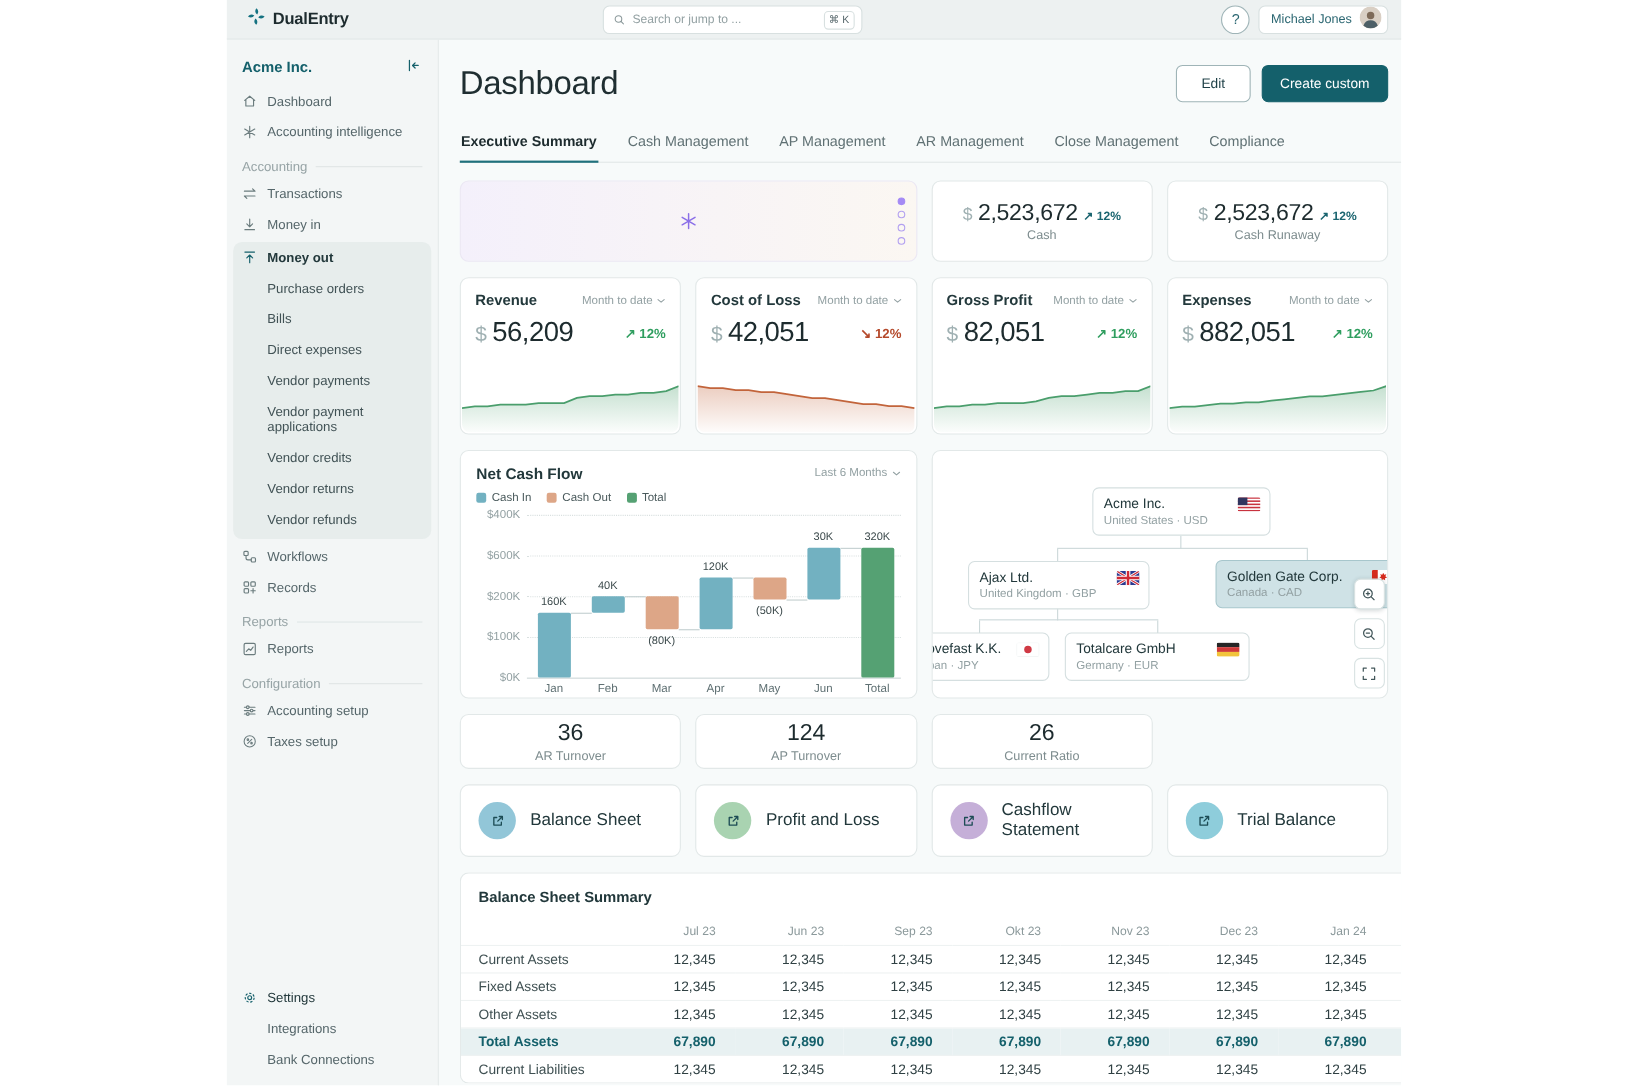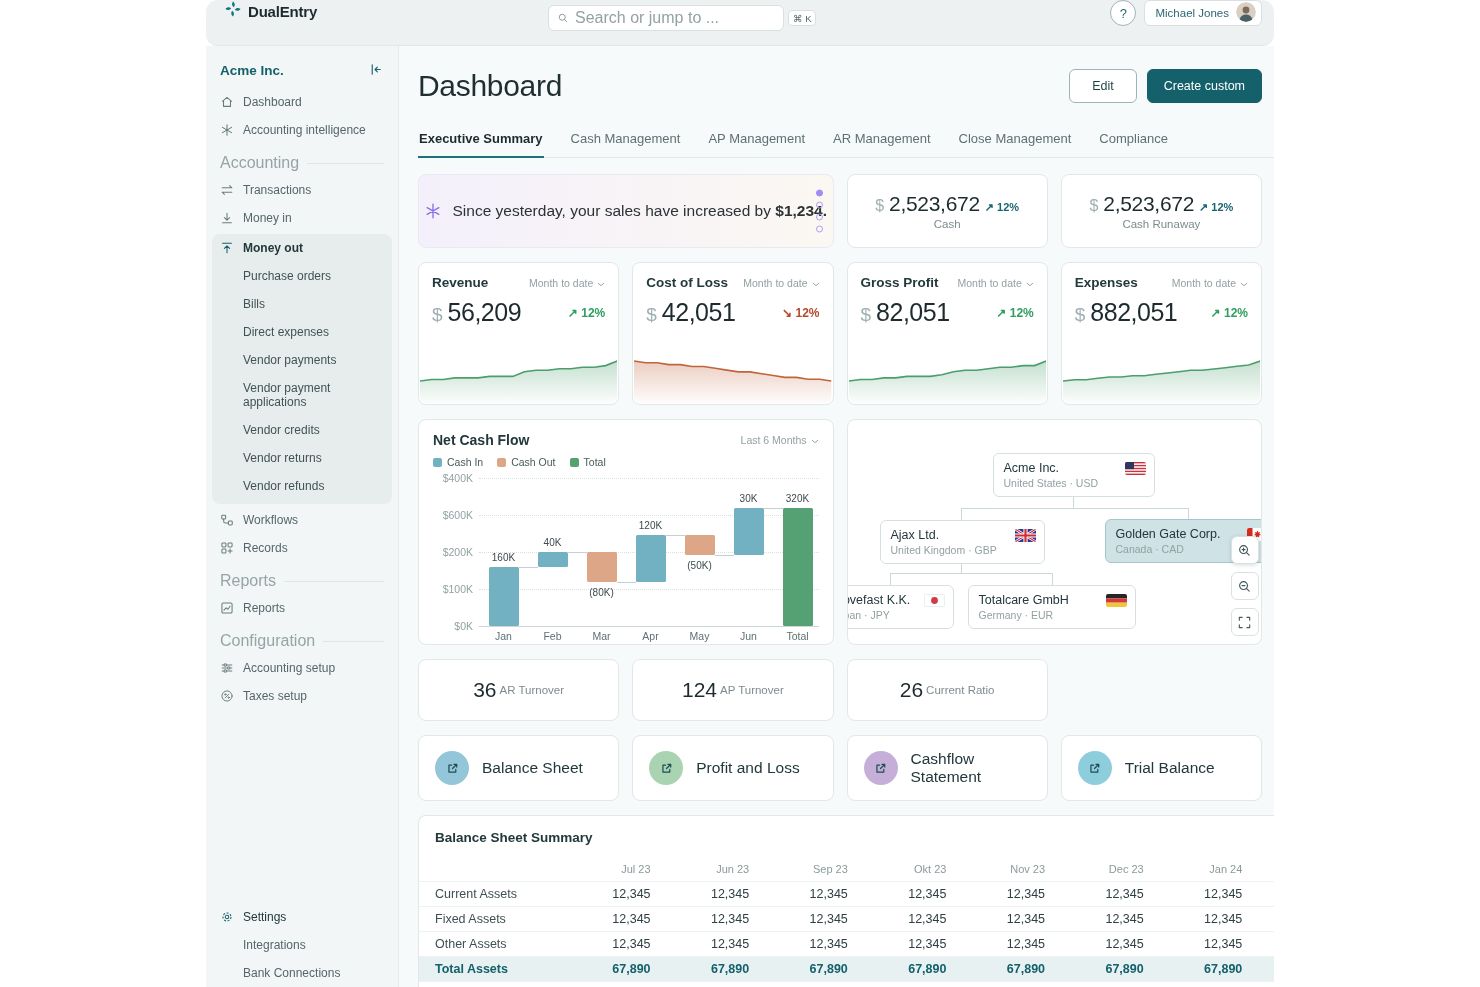--- a/index.html
+++ b/index.html
@@ -1,27 +1,27 @@
 <!DOCTYPE html>
 <html><head>
 <meta charset="utf-8">
 <style>
   * { margin:0; padding:0; box-sizing:border-box; }
   html,body { background:#fff; font-family:"Liberation Sans", sans-serif; }
   .stage { position:relative; width:1480px; height:987px; background:#fff; overflow:hidden; }
   .app { position:absolute; left:206px; top:0; width:1068px; height:987px; background:#fff; overflow:hidden; }
 
   
-  .topbar { height:46px; background:#edf1f1; border-bottom:1px solid #e2e8e8; display:flex; align-items:flex-start; padding:0 12px; position:relative;border-radius:12px; }
+  .topbar { height:36px; background:#edf1f1; border-bottom:1px solid #e2e8e8; display:flex; align-items:center; padding:0 12px; position:relative; }
   .logo { display:flex; align-items:center; gap:6px; margin-left:6px; }
   .logo svg { width:18px; height:18px; }
   .logo-text { font-size:15px; font-weight:bold; color:#1d2b2e; letter-spacing:-0.2px; }
   .searchbox { position:absolute; left:342px; top:5px; width:236px; height:26px; background:#fff; border:1px solid #d8e0e0; border-radius:6px; display:flex; align-items:center; padding:0 6px 0 8px; gap:6px; }
   .searchbox .sicon { width:12px; height:12px; color:#8b999b; flex:none; display:flex; }
-  .searchbox input { border:none; outline:none; flex:1; font-size:16px; color:#55666a; font-family:"Liberation Sans",sans-serif; background:transparent; }
+  .searchbox input { border:none; outline:none; flex:1; font-size:11px; color:#55666a; font-family:"Liberation Sans",sans-serif; background:transparent; }
   .searchbox input::placeholder { color:#93a1a3; }
   .kbd { font-size:9.5px; color:#55666a; border:1px solid #d8e0e0; border-radius:4px; padding:1.5px 4px; background:#fff; white-space:nowrap; }
   .top-right { margin-left:auto; display:flex; align-items:center; gap:8px; }
   .help-btn { width:26px; height:26px; border-radius:50%; border:1px solid #9fb4b7; background:#fff; color:#2a6671; font-size:13px; display:flex; align-items:center; justify-content:center; cursor:pointer; }
   .user-btn { height:26px; background:#fff; border:1px solid #d8e0e0; border-radius:6px; display:flex; align-items:center; gap:7px; padding:0 5px 0 10px; cursor:pointer; }
   .user-btn .uname { font-size:11.5px; color:#2a6671; }
   .user-btn svg { width:20px; height:20px; border-radius:50%; }
 
   
   .body { display:flex; height:951px; }
@@ -31,21 +31,21 @@
   
   .org-row { display:flex; align-items:center; justify-content:space-between; padding:6px 14px 10px 14px; }
   .org-name { font-size:13.5px; font-weight:bold; color:#14606b; }
   .collapse-btn { width:16px; height:16px; color:#14606b; cursor:pointer; display:flex; }
   .collapse-btn svg { width:15px; height:15px; }
   .sb-item { display:flex; align-items:center; gap:9px; padding:7px 14px; font-size:12px; color:#55666a; cursor:pointer; }
   .sb-item .ic { width:14px; height:14px; flex:none; display:flex; color:#6b7c7e; }
   .sb-item .ic svg { width:14px; height:14px; }
   .sb-item.active { color:#22383b; font-weight:bold; }
   .sb-item.active .ic { color:#15606b; }
-  .sb-section { display:flex; align-items:center; gap:8px; padding:10px 14px 4px 14px; font-size:16px; color:#97a4a6; }
+  .sb-section { display:flex; align-items:center; gap:8px; padding:10px 14px 4px 14px; font-size:12px; color:#97a4a6; }
   .sb-section::after { content:""; flex:1; height:1px; background:#e0e6e6; }
   .sb-block { background:#e7edec; border-radius:8px; margin:2px 6px; padding-bottom:4px; }
   .sb-block .sb-item { padding-left:8px; }
   .sb-sub { padding:7px 8px 7px 31px; font-size:12px; color:#415255; cursor:pointer; }
   .sb-footer { margin-top:auto; padding-bottom:10px; }
   .sb-sub.plain { padding-left:37px; color:#55666a; }
 
   
   .main-head { display:flex; align-items:center; justify-content:space-between; padding-right:12px; height:44px; }
   .page-title { font-size:30px; font-weight:500; color:#1f2e31; letter-spacing:-0.3px; }
@@ -123,21 +123,21 @@
   .subnode .dt { font-size:10.5px; color:#93a1a3; margin-top:2px; white-space:nowrap; }
   .subnode.hl { background:#cfe2e6; border-color:#a7c6cc; }
   .subnode .flag { position:absolute; right:8px; top:8px; width:21px; height:13px; border-radius:2px; overflow:hidden; }
   .subnode .flag svg { display:block; width:21px; height:13px; }
   .conn { position:absolute; background:#cbd8d9; }
   .subctl { position:absolute; width:28px; height:28px; background:#fff; border:1px solid #d8e2e2; border-radius:6px; display:flex; align-items:center; justify-content:center; color:#44585b; cursor:pointer; }
   .subctl svg { width:15px; height:15px; }
   .subctl.ontop { z-index:5; box-shadow:0 1px 4px rgba(30,50,55,0.18); }
 
   
-  .ratio { height:62px; display:flex; flex-direction:row; align-items:center; justify-content:center; gap:3px; }
+  .ratio { height:50px; display:flex; flex-direction:column; align-items:center; justify-content:center; gap:3px; }
   .ratio .rv { font-size:21px; font-weight:500; color:#1d2b2e; }
   .ratio .rl { font-size:11.5px; color:#7d8c8e; }
   .report { height:66px; display:flex; align-items:center; gap:13px; padding-left:16px; cursor:pointer; }
   .report .circ { width:34px; height:34px; border-radius:50%; display:flex; align-items:center; justify-content:center; color:#1d4c55; flex:none; }
   .report .circ svg { width:15px; height:15px; }
   .report .rlbl { font-size:15.5px; font-weight:500; color:#22383b; }
 
   
   .table-card { margin-right:-12px; border-radius:8px 0 0 8px; border-right:none; overflow:hidden; min-height:190px; }
   .bt-title { font-size:13.5px; font-weight:bold; color:#22383b; padding:14px 16px 12px; }
@@ -340,21 +340,20 @@
 
       <div class="content">
 
         <div class="row g4" id="row-kpi">
           <div class="card insight">
             <span class="aicon" id="insight-ic">
                   <svg viewBox="0 0 16 16" fill="none" stroke="currentColor" stroke-width="1.2" stroke-linecap="round">
                     <path d="M8 2v12M2.8 5l10.4 6M13.2 5 2.8 11"></path>
                   </svg>
                 </span>
-            <span class="insight-text"><span>Since yesterday, your sales have increased by</span> <span class="insight-amount">$1,234.</span></span>
             <span class="dots" id="insight-dots">
                   <span class="dot on"></span>
                   <span class="dot"></span>
                   <span class="dot"></span>
                   <span class="dot"></span>
                 </span>
           </div>
         <div class="card cash-card">
                 <div class="cash-line">
                   <span class="cur">$</span>

